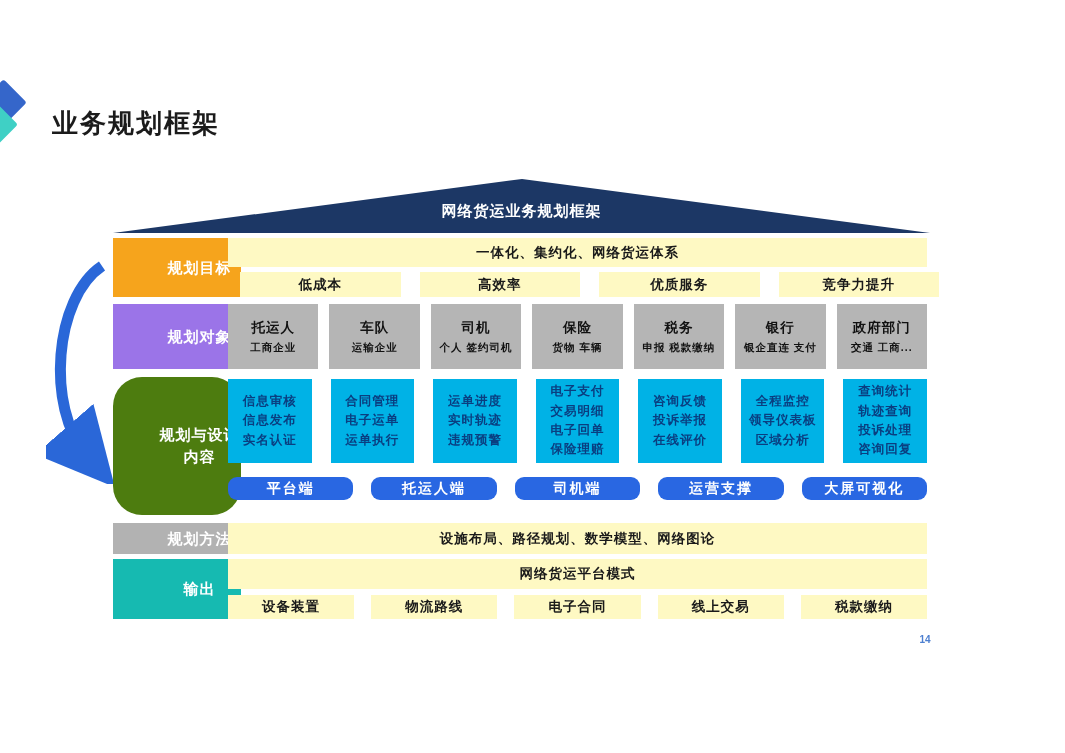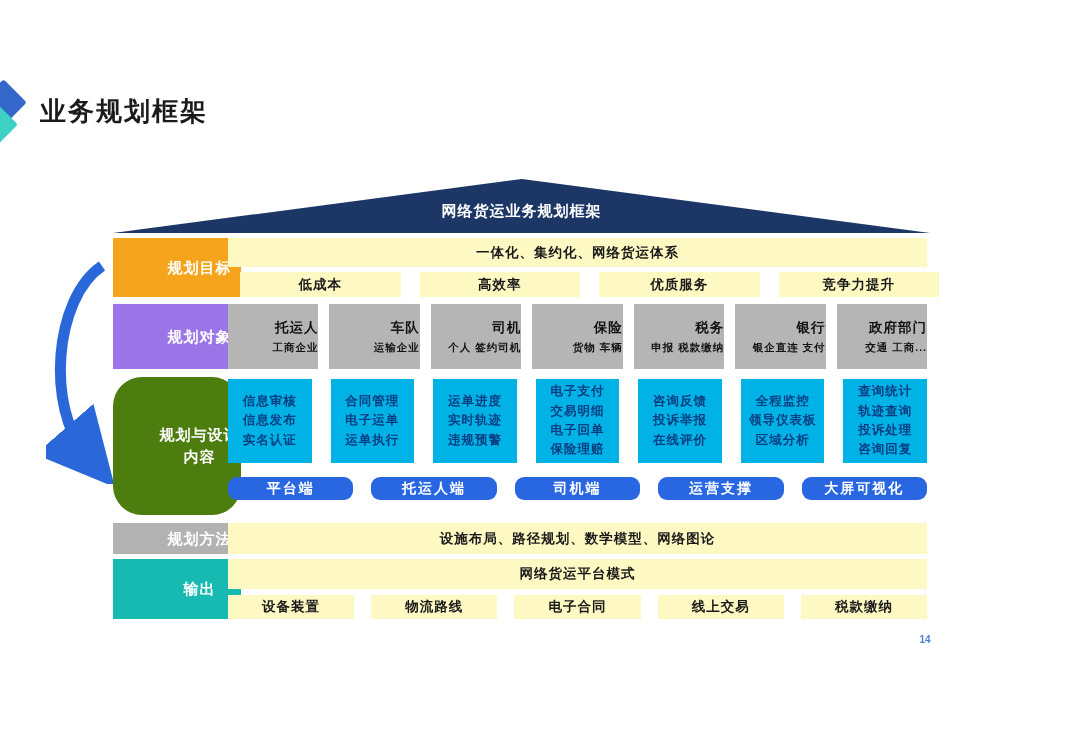--- a/index.html
+++ b/index.html
@@ -5,21 +5,21 @@
   html,body{margin:0;padding:0;background:#fff;}
   .slide{
     position:relative;width:1065px;height:753px;background:#ffffff;
     overflow:hidden;font-family:"Liberation Sans","DejaVu Sans",sans-serif;
   }
   
   .title-diamond{position:absolute;transform:rotate(45deg);border-radius:3px;}
   .diamond-blue{left:-13px;top:86px;width:33px;height:33px;background:#3566ca;}
   .diamond-teal{left:-17px;top:110px;width:29px;height:29px;background:#3fd0c5;}
   .page-title{
-    position:absolute;left:40px;top:94px;margin:0;
+    position:absolute;left:40px;top:94px;margin:12px;
     font-size:26px;font-weight:bold;color:#1b1b1b;letter-spacing:2px;
   }
   
   .roof{position:absolute;left:113px;top:179px;width:817px;height:54px;}
   .roof svg{position:absolute;left:0;top:0;width:100%;height:100%;display:block;}
   .roof-text{
     position:absolute;left:0;right:0;top:23px;text-align:center;
     color:#ffffff;font-weight:bold;font-size:15px;letter-spacing:1px;
   }
   
@@ -43,21 +43,21 @@
   }
   .goals-banner {top:238px;height:29px;}
   .goals-items  {top:272px;height:25px;display:grid;grid-template-columns:repeat(4,1fr);gap:19px;padding-left:12px;}
   .objects-grid {top:304px;height:65px;display:grid;grid-template-columns:repeat(7,1fr);gap:11px;}
   .features-grid{top:379px;height:84px;display:grid;grid-template-columns:repeat(7,1fr);gap:19px;}
   .terminals-grid{top:477px;height:23px;display:grid;grid-template-columns:repeat(5,1fr);gap:18px;}
   .methods-banner{top:523px;height:31px;}
   .output-banner{top:559px;height:30px;}
   .output-items {top:595px;height:24px;display:grid;grid-template-columns:repeat(5,1fr);gap:17px;}
   .obj-card{
-    background:#b5b5b5;display:flex;flex-direction:column;align-items:flex-end;justify-content:center;
+    background:#b5b5b5;display:flex;flex-direction:column;align-items:center;justify-content:center;
     gap:4px;color:#111;
   }
   .obj-title{font-weight:bold;font-size:13.5px;letter-spacing:1px;}
   .obj-sub{font-weight:bold;font-size:10.5px;letter-spacing:1px;}
   .feat-card{
     background:#00b2e6;display:flex;flex-direction:column;align-items:center;justify-content:center;
     color:#0a3e80;font-weight:bold;font-size:12.5px;line-height:1.55;letter-spacing:1px;
   }
   .term-btn{
     background:#2967e2;border:none;border-radius:9px;

